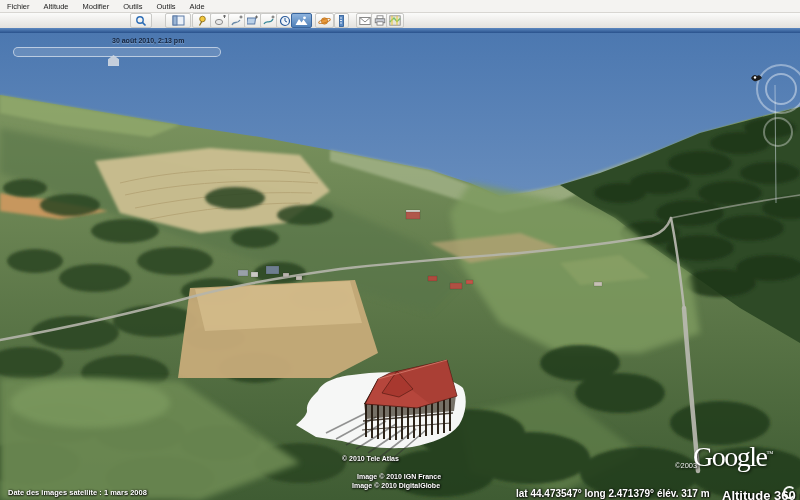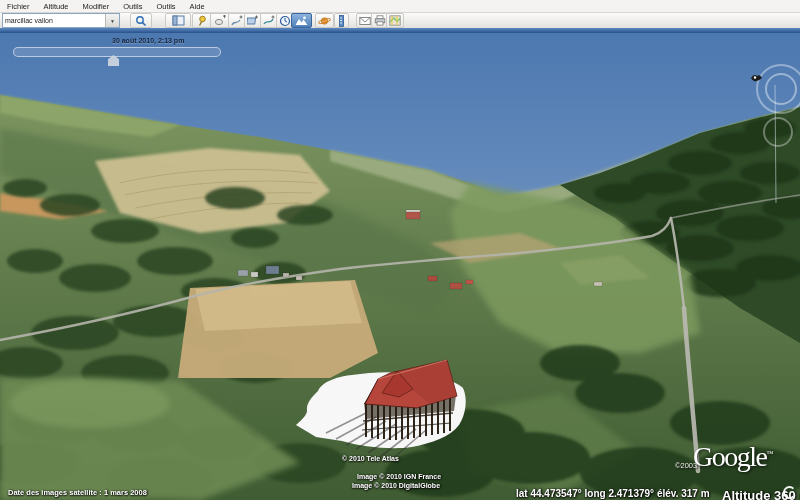--- a/index.html
+++ b/index.html
@@ -39,24 +39,20 @@
   <div id="menubar">
     <span class="menu-item">Fichier</span>
     <span class="menu-item">Altitude</span>
     <span class="menu-item">Modifier</span>
     <span class="menu-item">Outils</span>
     <span class="menu-item">Outils</span>
     <span class="menu-item">Aide</span>
   </div>
 
   <div id="toolbar">
-    <div id="searchbox">
-      <input value="marcillac vallon" style="">
-      <div id="combo-arrow">▼</div>
-    </div>
 
     <div class="tbtn" style="left:130px;width:20px;" title="search">
       <svg width="12" height="12">
           <circle cx="5" cy="5" r="3.2" fill="none" stroke="#2b6cb5" stroke-width="1.4"></circle>
           <line x1="7.4" y1="7.4" x2="10.5" y2="10.5" stroke="#2b6cb5" stroke-width="1.6"></line>
         </svg>
     </div>
     <div class="tbtn" style="left:165px;width:24px;" title="toggle-sidebar">
       <svg width="13" height="11">
           <rect x="1" y="1" width="11" height="9" fill="#eaf0f8" stroke="#5b7aa6"></rect>

